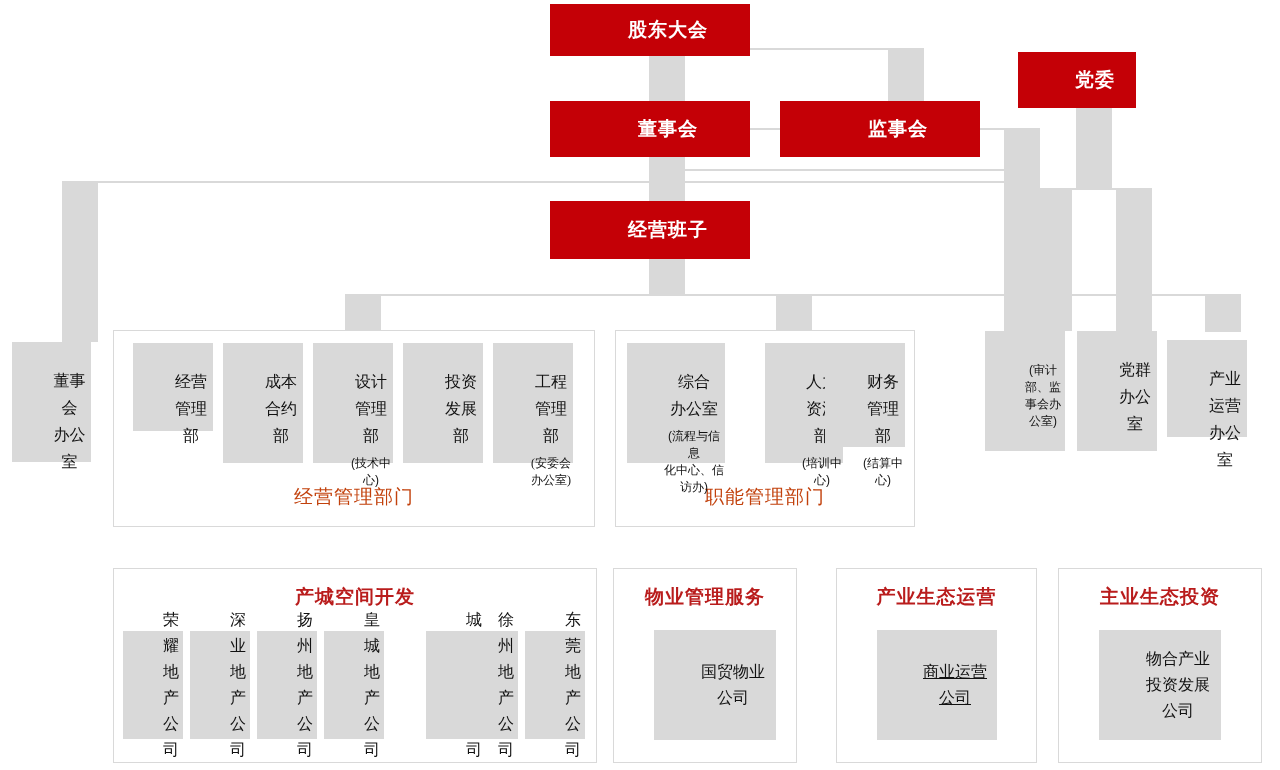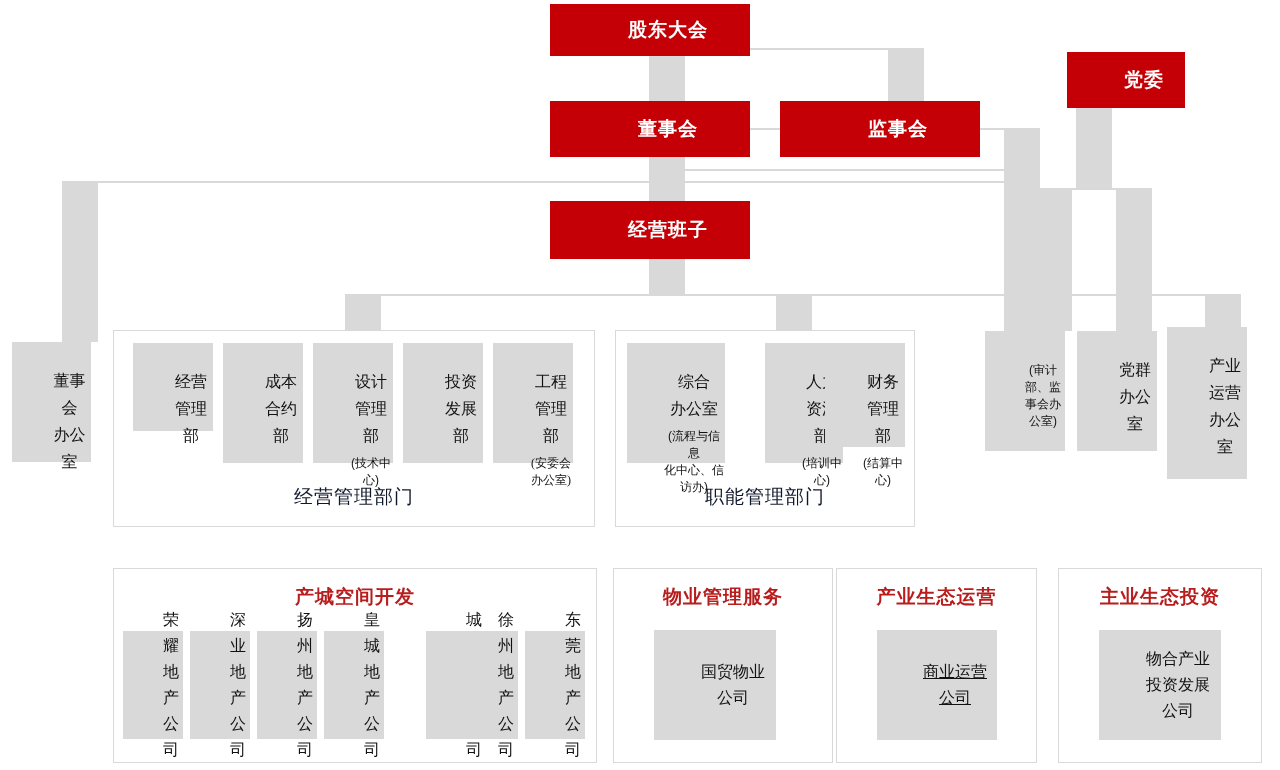--- a/index.html
+++ b/index.html
@@ -12,21 +12,21 @@
   
   .gbox{background:#D9D9D9;color:#111111;text-align:center;padding-top:25px;}
   .gbox .bx-main{font-size:16px;line-height:27px;white-space:pre-line;font-weight:500;}
   .gbox .bx-sub{font-size:12px;line-height:17px;white-space:pre-line;margin-top:6px;}
   
   .cbox{background:#D9D9D9;color:#111111;display:flex;align-items:center;justify-content:center;text-align:center;}
   .cbox .bx-main{font-size:16px;line-height:26px;white-space:pre-line;font-weight:500;}
   
   .container{border:1px solid #D9D9D9;background:#ffffff;}
   .grp-label{position:absolute;left:0;right:0;bottom:16px;text-align:center;
-             font-size:19px;color:#0f172a;letter-spacing:1px;}
+             font-size:19px;color:#c2410c;letter-spacing:1px;}
   .grp-title{position:absolute;left:0;right:0;top:15px;text-align:center;
              font-size:19px;font-weight:bold;color:#b91c1c;letter-spacing:1px;}
   
   .hline{position:absolute;height:2px;background:#D9D9D9;}
   .vline{position:absolute;width:2px;background:#D9D9D9;}
 </style>
 </head>
 <body>
 
 <div class="vline abs" style="left:649px;top:55px;height:47px;"></div>
@@ -51,21 +51,21 @@
 
 <div class="rbox abs" style="left:550px;top:4px;width:200px;height:52px;">
   <span>股东大会</span>
 </div>
 <div class="rbox abs" style="left:550px;top:101px;width:200px;height:56px;">
   <span>董事会</span>
 </div>
 <div class="rbox abs" style="left:780px;top:101px;width:200px;height:56px;">
   <span>监事会</span>
 </div>
-<div class="rbox abs" style="left:1067px;top:52px;width:118px;height:56px;">
+<div class="rbox abs" style="left:1018px;top:52px;width:118px;height:56px;">
   <span>党委</span>
 </div>
 <div class="rbox abs" style="left:550px;top:201px;width:200px;height:58px;">
   <span>经营班子</span>
 </div>
 
 <div class="gbox abs" style="left:12px;top:342px;width:79px;height:120px;">
   <div class="bx-main">董事会
 办公室</div>
 </div>
@@ -122,21 +122,21 @@
 
 <div class="gbox abs" style="left:985px;top:331px;width:80px;height:120px;">
   <div class="bx-sub">(审计部、监
 事会办公室)</div>
 </div>
 <div class="gbox abs" style="left:1077px;top:331px;width:80px;height:120px;">
   <div class="bx-main">党群
 办公室</div>
   <div class="bx-sub"></div>
 </div>
-<div class="gbox abs" style="left:1167px;top:327px;width:80px;height:152px;">
+<div class="gbox abs" style="left:1167px;top:340px;width:80px;height:97px;">
   <div class="bx-main">产业运营
 办公室</div>
   <div class="bx-sub"></div>
 </div>
 
 <div class="container abs" style="left:113px;top:568px;width:484px;height:195px;">
   <div class="grp-title">产城空间开发</div>
 </div>
 <div class="cbox abs" style="left:123px;top:631px;width:60px;height:108px;">
   <div class="bx-main">荣耀
@@ -167,21 +167,21 @@
   <div class="bx-main">徐州
 地产
 公司</div>
 </div>
 <div class="cbox abs" style="left:525px;top:631px;width:60px;height:108px;">
   <div class="bx-main">东莞
 地产
 公司</div>
 </div>
 
-<div class="container abs" style="left:613px;top:568px;width:220px;height:195px;">
+<div class="container abs" style="left:613px;top:568px;width:184px;height:195px;">
   <div class="grp-title">物业管理服务</div>
 </div>
 <div class="cbox abs" style="left:654px;top:630px;width:122px;height:110px;">
   <div class="bx-main">国贸物业
 公司</div>
 </div>
 
 <div class="container abs" style="left:836px;top:568px;width:201px;height:195px;">
   <div class="grp-title">产业生态运营</div>
 </div>

